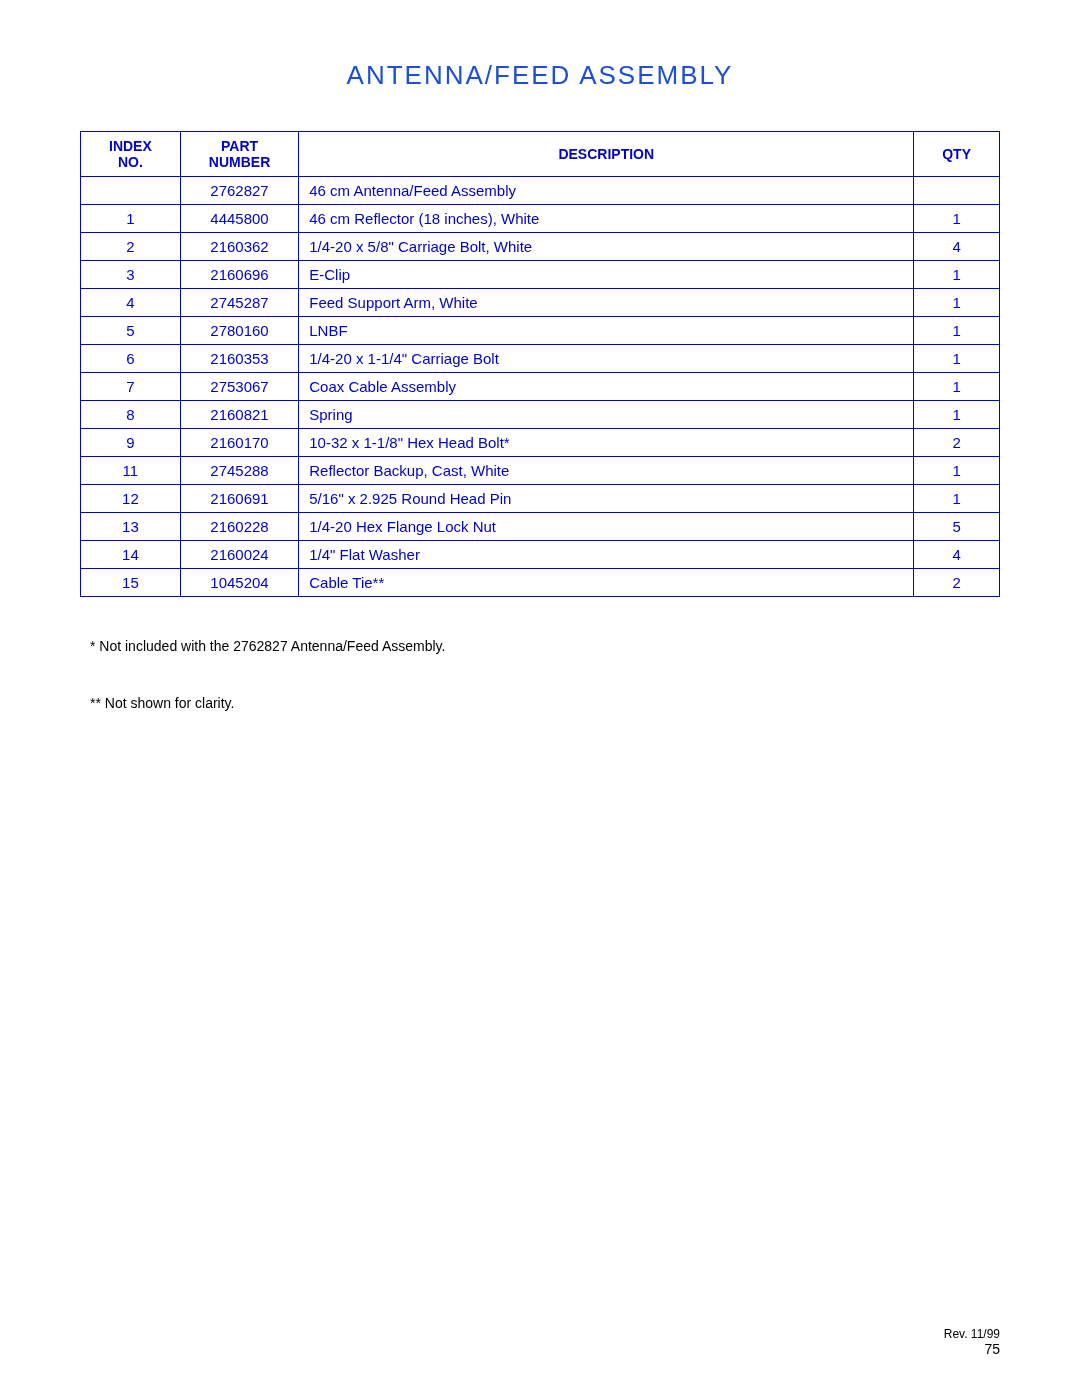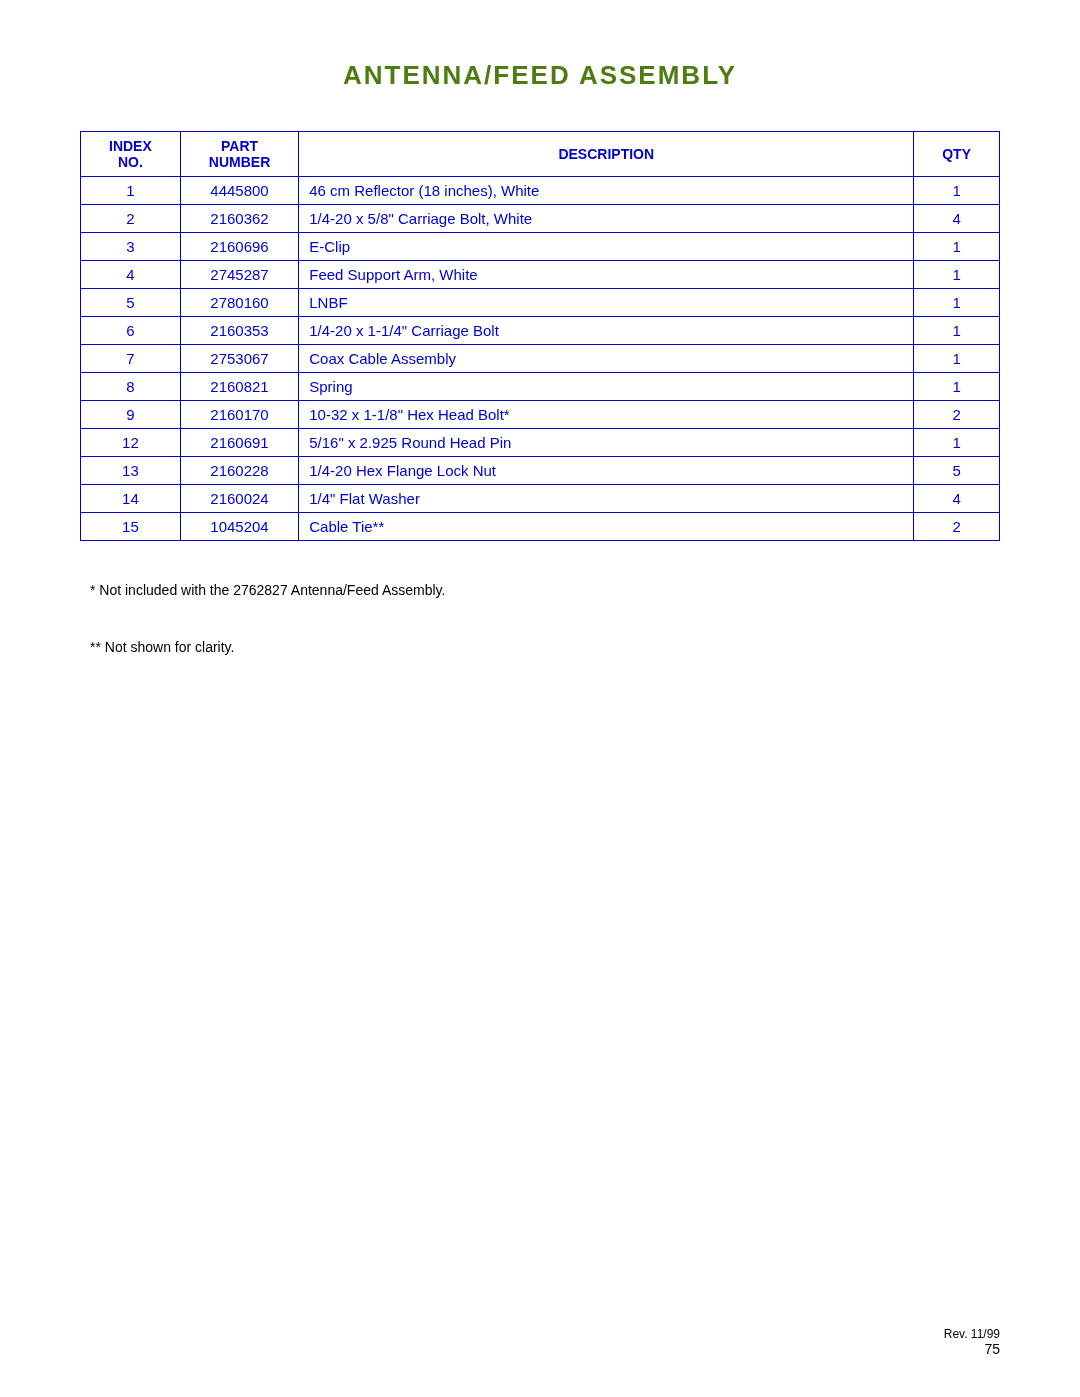--- a/index.html
+++ b/index.html
@@ -14,22 +14,22 @@
       width: 1080px;
       min-height: 1397px;
       position: relative;
       padding: 60px 80px 80px 80px;
       color: #0000cc;
     }
 
     .page-title {
       text-align: center;
       font-size: 26px;
-      font-weight: bold;
-      color: #4d7c0f;
+      font-weight: normal;
+      color: #1d4ed8;
       letter-spacing: 2px;
       margin-bottom: 40px;
     }
 
     .parts-table {
       width: 100%;
       border-collapse: collapse;
       margin-bottom: 30px;
       font-size: 15px;
     }
@@ -118,20 +118,26 @@
       </th>
       <th class="col-part">
         <span>PART</span><br>
         <span>NUMBER</span>
       </th>
       <th class="col-desc">DESCRIPTION</th>
       <th class="col-qty">QTY</th>
     </tr>
   </thead>
   <tbody id="table-body">
+  <tr>
+        <td class="col-index"></td>
+        <td class="col-part">2762827</td>
+        <td class="col-desc">46 cm Antenna/Feed Assembly</td>
+        <td class="col-qty"></td>
+      </tr>
       <tr>
         <td class="col-index">1</td>
         <td class="col-part">4445800</td>
         <td class="col-desc">46 cm Reflector (18 inches), White</td>
         <td class="col-qty">1</td>
       </tr>
       <tr>
         <td class="col-index">2</td>
         <td class="col-part">2160362</td>
         <td class="col-desc">1/4-20 x 5/8" Carriage Bolt, White</td>
@@ -173,20 +179,26 @@
         <td class="col-desc">Spring</td>
         <td class="col-qty">1</td>
       </tr>
       <tr>
         <td class="col-index">9</td>
         <td class="col-part">2160170</td>
         <td class="col-desc">10-32 x 1-1/8" Hex Head Bolt*</td>
         <td class="col-qty">2</td>
       </tr>
       <tr>
+        <td class="col-index">11</td>
+        <td class="col-part">2745288</td>
+        <td class="col-desc">Reflector Backup, Cast, White</td>
+        <td class="col-qty">1</td>
+      </tr>
+      <tr>
         <td class="col-index">12</td>
         <td class="col-part">2160691</td>
         <td class="col-desc">5/16" x 2.925 Round Head Pin</td>
         <td class="col-qty">1</td>
       </tr>
       <tr>
         <td class="col-index">13</td>
         <td class="col-part">2160228</td>
         <td class="col-desc">1/4-20 Hex Flange Lock Nut</td>
         <td class="col-qty">5</td>

